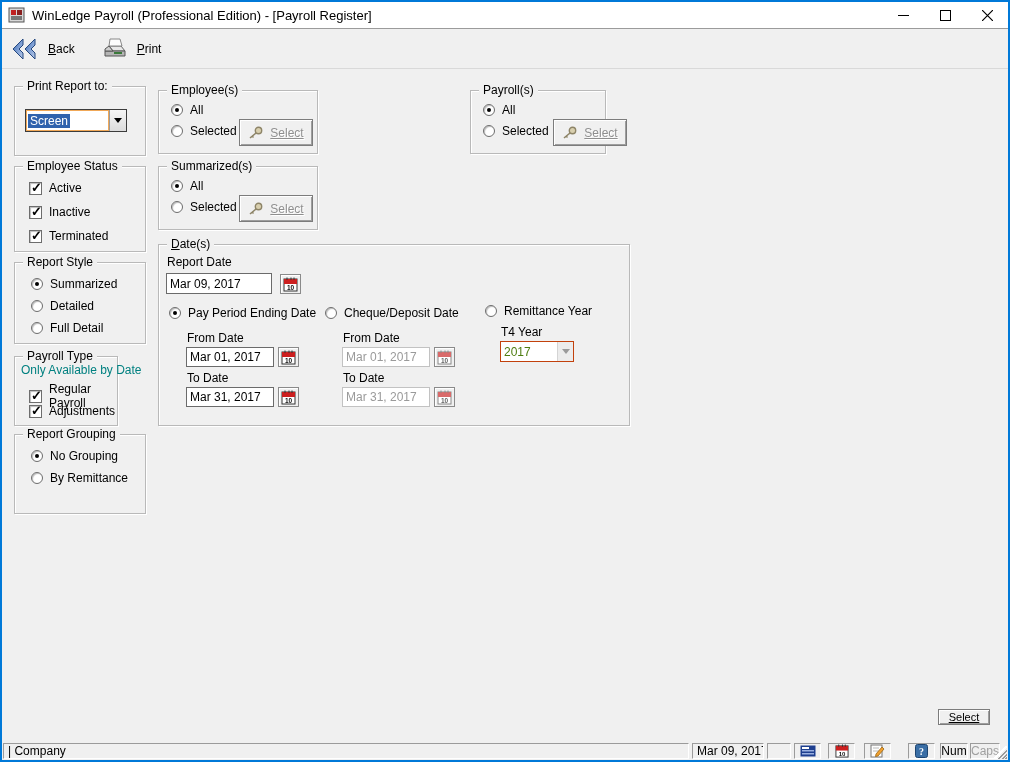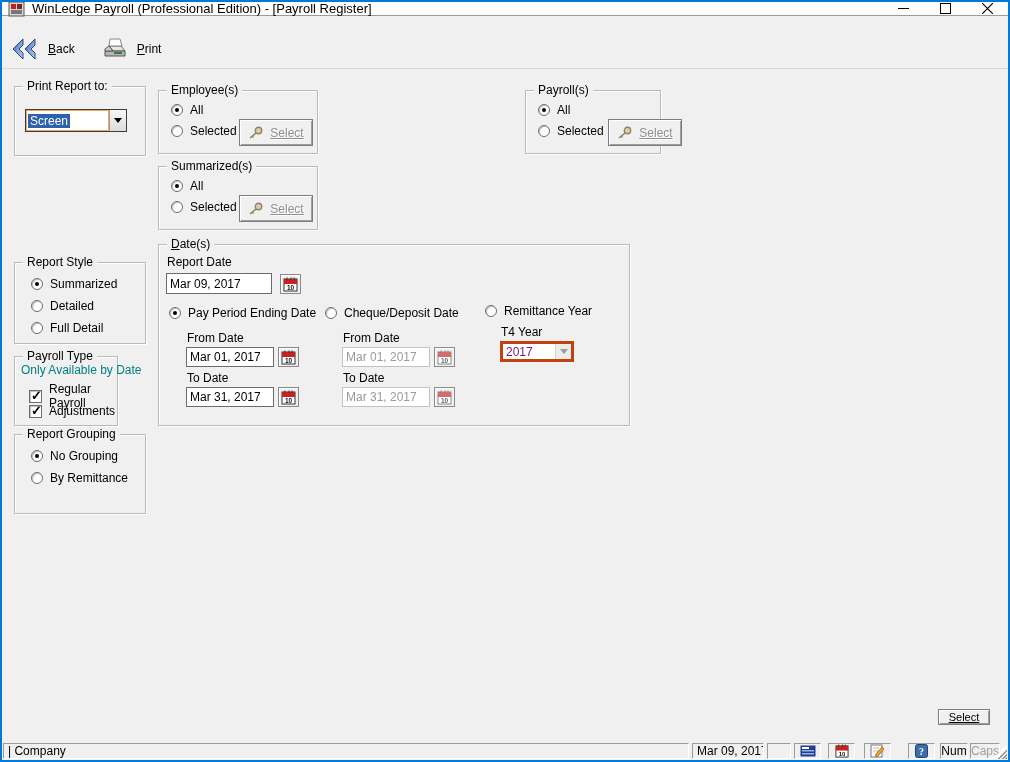--- a/index.html
+++ b/index.html
@@ -2,21 +2,21 @@
 <html><head>
 <meta charset="utf-8">
 <style>
   * { margin:0; padding:0; box-sizing:border-box; }
   html,body { width:1010px; height:762px; }
   body { font-family:"Liberation Sans", sans-serif; font-size:12px; color:#000; }
 
   .window { position:relative; width:1010px; height:762px; border:2px solid #0079d8; background:#f0f0f0; overflow:hidden; }
 
   
-  .titlebar { position:absolute; left:0; top:0; right:0; height:14px; background:#fff; display:flex; align-items:center; border-bottom:1px solid #9b9b9b; }
+  .titlebar { position:absolute; left:0; top:0; right:0; height:27px; background:#fff; display:flex; align-items:center; border-bottom:1px solid #9b9b9b; }
   .app-icon { width:17px; height:16px; margin:0 7px 0 6px; }
   .title-text { font-size:13px; color:#000; }
   .win-controls { margin-left:auto; display:flex; height:100%; }
   .wbtn { width:42px; height:100%; display:flex; align-items:center; justify-content:center; }
   .wbtn svg { display:block; }
 
   
   .toolbar { position:absolute; left:0; top:28px; right:0; height:39px; background:#f0f0f0; border-bottom:1px solid #d9d9d9; display:flex; align-items:center; }
   .tool-item { display:flex; align-items:center; gap:8px; margin-left:8px; }
   .tool-label { font-size:12px; }
@@ -47,21 +47,21 @@
   .field.disabled { border-color:#c2c2c2; color:#9a9a9a; }
   input.field { outline:none; }
 
   
   .combo { position:absolute; background:#fff; border:1px solid #3c3c3c; display:flex; }
   .combo .combo-text { flex:1; padding:2px 1px 2px 2px; box-shadow:inset 0 0 0 1px #f0a858; display:flex; align-items:center; }
   .combo .sel { background:#2f62ad; color:#fff; padding:0 2px; }
   .combo .combo-arrow { width:17px; border-left:1px solid #9b9b9b; background:linear-gradient(#f6f6f6,#dcdcdc); display:flex; align-items:center; justify-content:center; }
   .combo .combo-arrow svg, .spin-arrow svg { display:block; }
 
-  .combo-dis { position:absolute; background:#fff; border:3px solid #c2410c; display:flex; color:#701a75; }
+  .combo-dis { position:absolute; background:#fff; border:1px solid #c2410c; display:flex; color:#4d7c0f; }
   .combo-dis .combo-text { flex:1; padding:2px 3px; display:flex; align-items:center; }
   .combo-dis .combo-arrow { width:16px; border-left:1px solid #d4d4d4; background:#ececec; display:flex; align-items:center; justify-content:center; }
 
   
   .calbtn { position:absolute; width:21px; height:20px; background:#f0f0f0; border:1px solid #8a8a8a; box-shadow:inset 1px 1px 0 #fff; display:flex; align-items:center; justify-content:center; }
 
   .teal-note { color:#008080; }
 
   
   .pathrow { position:absolute; left:0; right:0; bottom:34px; height:17px; }
@@ -167,40 +167,55 @@
       <div class="btn disabled select-btn" style="left:80px; top:28px;">
         <svg width="16" height="13" viewBox="0 0 16 13">
           <circle cx="10.5" cy="4.5" r="3.2" fill="#d8cfae" stroke="#8d8467" stroke-width="1.4"></circle>
           <line x1="8" y1="7" x2="2" y2="12" stroke="#8d8467" stroke-width="1.6"></line>
           <line x1="4" y1="10" x2="5.5" y2="11.5" stroke="#8d8467" stroke-width="1.4"></line>
         </svg>
         <span>Select</span>
       </div>
     </div>
 
-    <div class="groupbox" style="left:523px; top:20px; width:136px; height:64px;">
+    <div class="groupbox" style="left:468px; top:20px; width:136px; height:64px;">
       <span class="grouplabel">Payroll(s)</span>
       <div class="radio-row" style="left:12px; top:12px;">
         <span class="radio checked"></span>
         <span>All</span>
       </div>
       <div class="radio-row" style="left:12px; top:33px;">
         <span class="radio"></span>
         <span>Selected</span>
       </div>
       <div class="btn disabled select-btn" style="left:82px; top:28px;">
         <svg width="16" height="13" viewBox="0 0 16 13">
           <circle cx="10.5" cy="4.5" r="3.2" fill="#d8cfae" stroke="#8d8467" stroke-width="1.4"></circle>
           <line x1="8" y1="7" x2="2" y2="12" stroke="#8d8467" stroke-width="1.6"></line>
           <line x1="4" y1="10" x2="5.5" y2="11.5" stroke="#8d8467" stroke-width="1.4"></line>
         </svg>
         <span>Select</span>
       </div>
     </div>
 
+    <div class="groupbox" style="left:12px; top:96px; width:132px; height:86px;">
+      <span class="grouplabel">Employee Status</span>
+      <div class="check-row" style="left:14px; top:14px;">
+        <span class="checkbox checked"></span>
+        <span>Active</span>
+      </div>
+      <div class="check-row" style="left:14px; top:38px;">
+        <span class="checkbox checked"></span>
+        <span>Inactive</span>
+      </div>
+      <div class="check-row" style="left:14px; top:62px;">
+        <span class="checkbox checked"></span>
+        <span>Terminated</span>
+      </div>
+    </div>
 
     <div class="groupbox" style="left:156px; top:96px; width:160px; height:64px;">
       <span class="grouplabel">Summarized(s)</span>
       <div class="radio-row" style="left:12px; top:12px;">
         <span class="radio checked"></span>
         <span>All</span>
       </div>
       <div class="radio-row" style="left:12px; top:33px;">
         <span class="radio"></span>
         <span>Selected</span>

